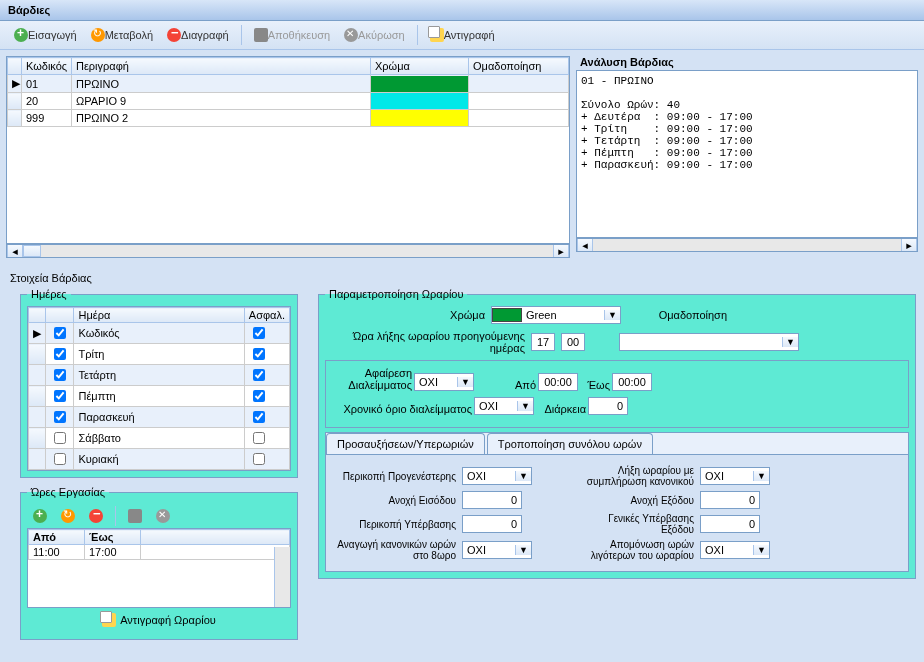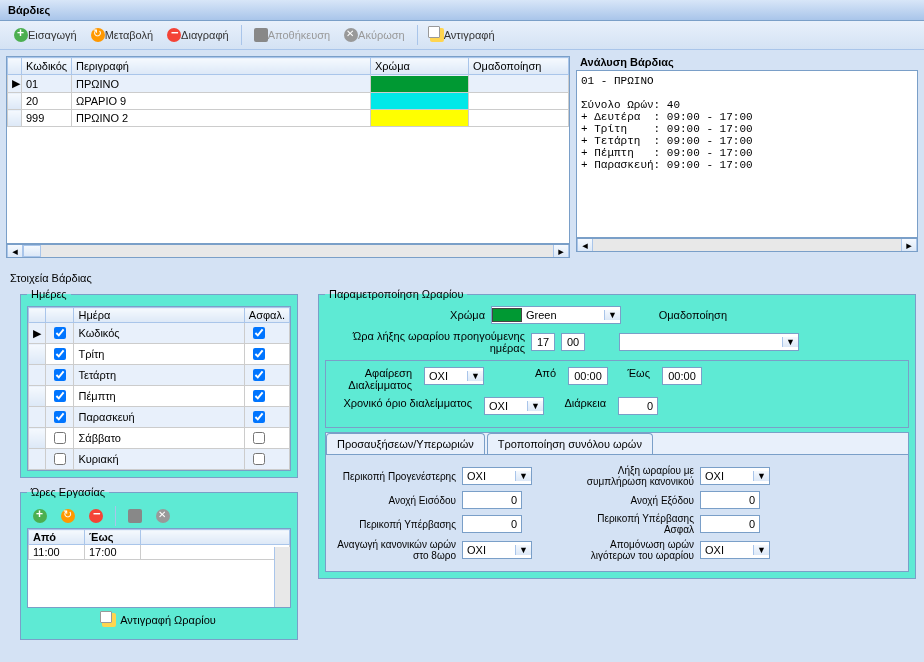--- a/index.html
+++ b/index.html
@@ -58,21 +58,21 @@
 .copy-hours { text-align: center; padding: 4px; }
 .copy-hours button { background: transparent; border: none; cursor: pointer; display: inline-flex; align-items: center; gap: 4px; }
 .form-row { display: flex; align-items: center; gap: 6px; margin-bottom: 6px; }
 .form-row label { text-align: right; }
 .combo { display: flex; align-items: center; border: 1px solid #7a9fc8; background: #fff; height: 18px; }
 .combo-val { flex: 1; padding: 0 4px; }
 .combo-btn { width: 16px; background: linear-gradient(#f5f9fe, #dce8f7); border-left: 1px solid #a9c5ea; text-align: center; cursor: pointer; font-size: 9px; }
 .txt-input { border: 1px solid #7a9fc8; background: #fff; height: 18px; padding: 0 4px; width: 40px; text-align: center; }
 .txt-input.right { text-align: right; }
 .sub-fieldset { border: 1px solid #7a9fc8; padding: 6px; margin-top: 4px; }
-.field-pair { display: flex; align-items: flex-start; gap: 12px; margin-bottom: 6px; }
+.field-pair { display: flex; align-items: flex-end; gap: 2px; margin-bottom: 6px; }
 .field-pair label { text-align: right; }
 .tabs { border: 1px solid #7a9fc8; background: #d4e2f4; margin-top: 4px; }
 .tab-strip { display: flex; background: #e8f0fb; border-bottom: 1px solid #7a9fc8; }
 .tab { padding: 4px 10px; border: 1px solid #7a9fc8; border-bottom: none; background: #d4e2f4; margin-right: 2px; cursor: pointer; border-top-left-radius: 4px; border-top-right-radius: 4px; }
 .tab.active { background: #d4e2f4; position: relative; top: 1px; }
 .tab.inactive { background: #e8f0fb; }
 .tab-content { padding: 10px; }
 .tc-grid { display: grid; grid-template-columns: 120px 70px 30px 120px 70px; gap: 4px 6px; align-items: center; }
 .tc-grid label { text-align: right; font-size: 10px; }
 .color-preview { width: 30px; height: 14px; border: 1px solid #444; display: inline-block; vertical-align: middle; }
@@ -379,21 +379,21 @@
 
             <label>Ανοχή Εισόδου</label>
             <input class="txt-input right" style="width: 60px;" value="0">
             <span></span>
             <label>Ανοχή Εξόδου</label>
             <input class="txt-input right" style="width: 60px;" value="0">
 
             <label>Περικοπή Υπέρβασης</label>
             <input class="txt-input right" style="width: 60px;" value="0">
             <span></span>
-            <label>Περικοπή Υπέρβασης Ασφαλ</label>
+            <label>Γενικές Υπέρβασης Εξόδου</label>
             <input class="txt-input right" style="width: 60px;" value="0">
 
             <label>Αναγωγή κανονικών ωρών στο 8ωρο</label>
             <div class="combo">
                 <span class="combo-val">ΟΧΙ</span>
                 <span class="combo-btn">▼</span>
               </div>
             <span></span>
             <label>Απομόνωση ωρών λιγότερων του ωραρίου</label>
             <div class="combo">

